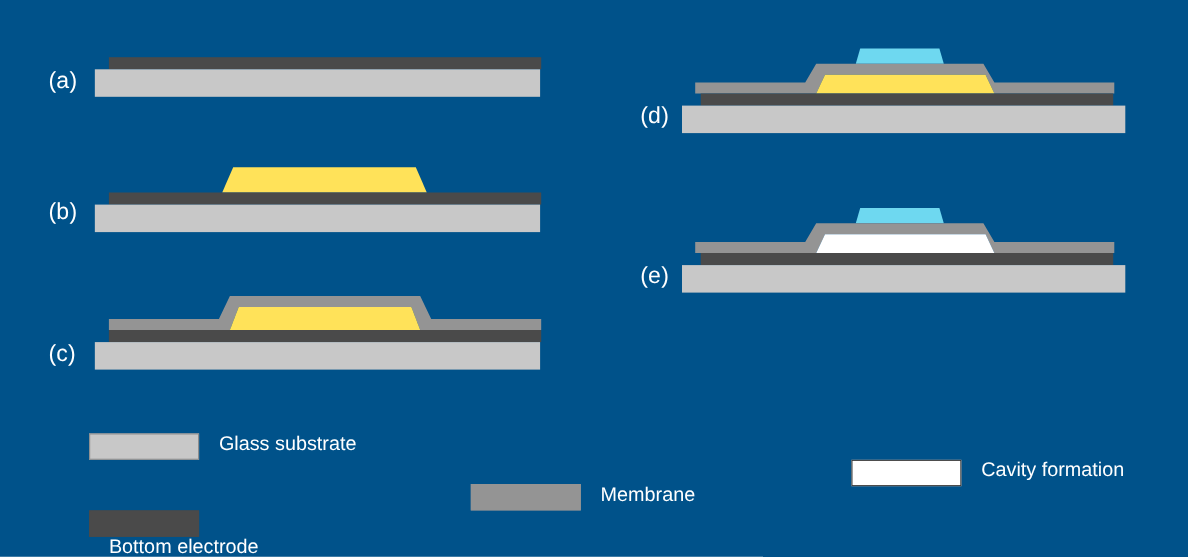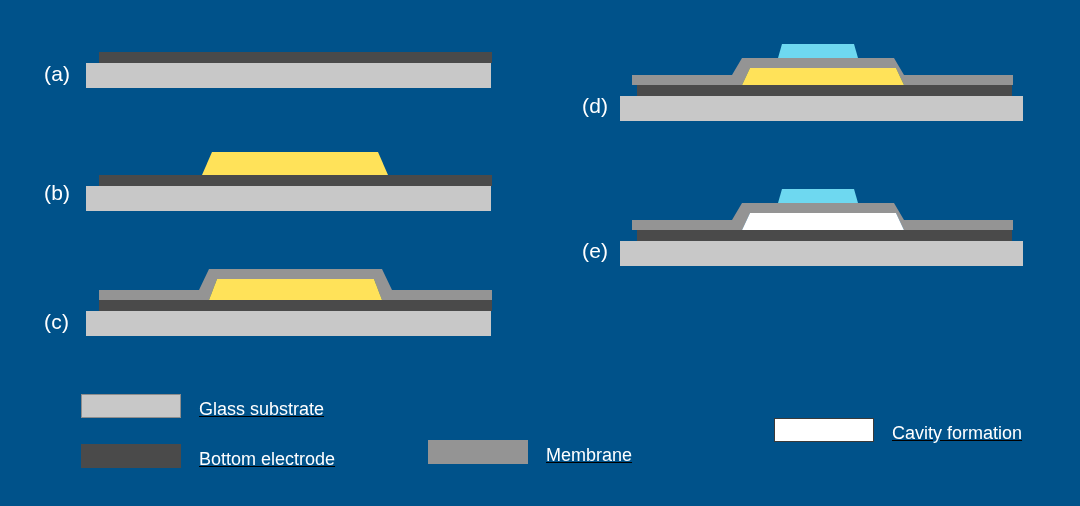--- a/index.html
+++ b/index.html
@@ -37,23 +37,22 @@
     position: absolute;
     left: 0;
     top: 0;
     width: 1080px;
     height: 506px;
     pointer-events: none;
   }
   .legend-item {
     position: absolute;
     display: flex;
-    align-items: flex-end;
+    align-items: flex-start;
     pointer-events: auto;
-    text-decoration: underline;
   }
   .legend-swatch {
     width: 100px;
     height: 24px;
     box-sizing: border-box;
     flex: 0 0 auto;
   }
   .legend-text {
     color: #ffffff;
     font-size: 18px;
@@ -131,21 +130,21 @@
     <rect x="0" y="54" width="403" height="25" fill="#c8c8c8"></rect>
   </svg>
 
   <div class="legend">
 
     <div class="legend-item" style="left:81px; top:394px;">
       <span class="legend-swatch" style="background:#c8c8c8; border:1px solid #8d8d8d;"></span>
       <span class="legend-text">Glass substrate</span>
     </div>
 
-    <div class="legend-item" style="left:81px; top:444px;">
+    <div class="legend-item" style="left:81px; top:464px;flex-direction:column;">
       <span class="legend-swatch" style="background:#4a4a4a; border:1px solid #4a4a4a;"></span>
       <span class="legend-text">Bottom electrode</span>
     </div>
 
 
     <div class="legend-item" style="left:428px; top:440px;">
       <span class="legend-swatch" style="background:#949494; border:1px solid #949494;"></span>
       <span class="legend-text">Membrane</span>
     </div>
 

